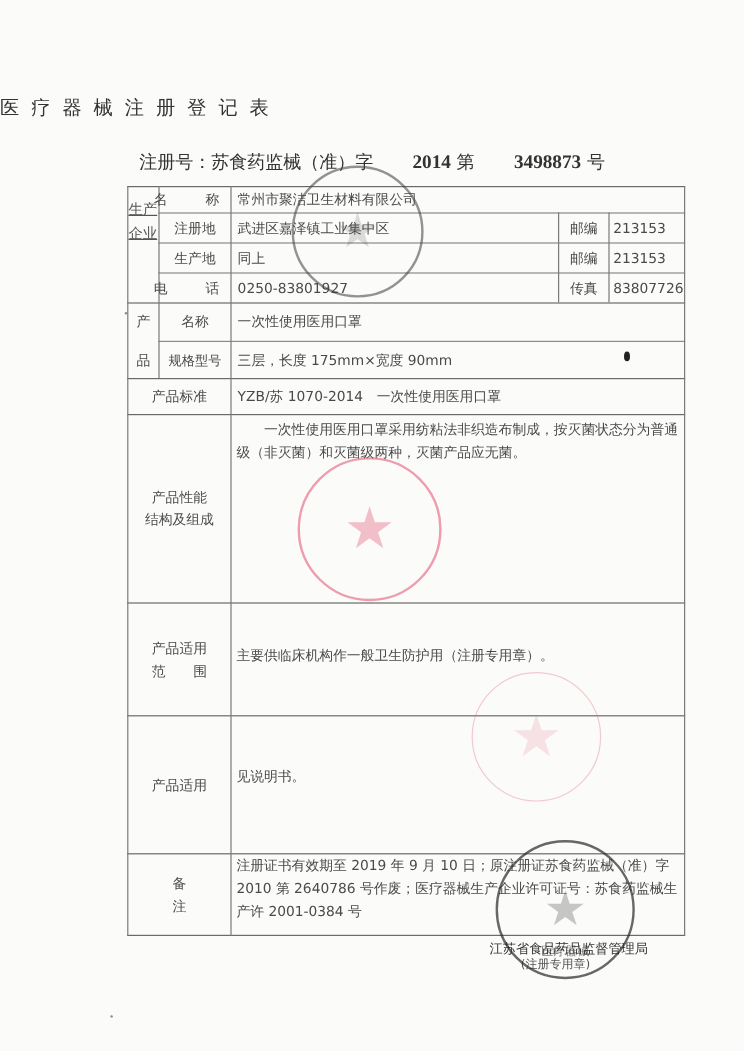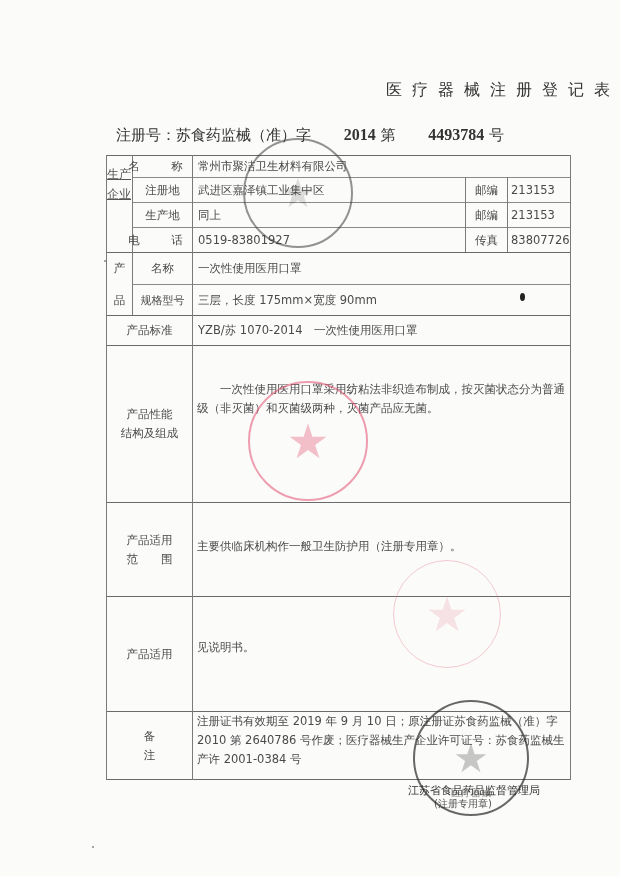--- a/index.html
+++ b/index.html
@@ -1,21 +1,21 @@
 <!DOCTYPE html>
 <html><head>
 <meta charset="utf-8">
 <style>
   html, body { margin:0; padding:0; }
   body {
     width:620px; height:876px; background:#fbfbfa; position:relative; overflow:hidden;
     font-family:"DejaVu Sans", sans-serif; color:#3a3a3a;
   }
   .title {
-    position:absolute; left:0; width:620px; top:80px; text-align:right;
+    position:absolute; left:0; width:620px; top:80px; text-align:left;
     font-size:16px; letter-spacing:10px; color:#333; font-family:"DejaVu Sans", sans-serif;
   }
   .regno {
     position:absolute; left:0; width:620px; top:126px; text-align:center;
     font-size:15px; color:#333; font-family:"DejaVu Serif", serif;
   }
   .regno b { font-weight:bold; font-family:"Liberation Serif", serif; font-size:16px;margin-left:28px; }
   .grid { position:absolute; left:0; top:0; width:620px; height:876px; }
   .line-h { position:absolute; height:1px; background:#6a6a6a; }
   .line-v { position:absolute; width:1px; background:#7a7a7a; }
@@ -54,21 +54,21 @@
 </style>
 </head>
 <body>
 
 <div class="title">医疗器械注册登记表</div>
 
 <div class="regno">
   <span>注册号：苏食药监械（准）字</span>
   <b>2014</b>
   <span>第</span>
-  <b>4493784</b>
+  <b>3498873</b>
   <span>号</span>
 </div>
 
 <div class="grid">
 
   <div class="line-h" style="left:106px;width:465px;top:155px;"></div>
   <div class="line-h" style="left:132px;width:439px;top:177px;background:#8a8a8a;"></div>
   <div class="line-h" style="left:132px;width:439px;top:202px;background:#8a8a8a;"></div>
   <div class="line-h" style="left:132px;width:439px;top:227px;background:#8a8a8a;"></div>
   <div class="line-h" style="left:106px;width:465px;top:252px;"></div>
@@ -101,41 +101,41 @@
 <div class="cell" style="left:511px;top:178px;width:58px;height:24px;">213153</div>
 
 <div class="cell center" style="left:133px;top:203px;width:59px;height:24px;">生产地</div>
 <div class="cell" style="left:198px;top:203px;width:260px;height:24px;">同上</div>
 <div class="cell center" style="left:466px;top:203px;width:41px;height:24px;">邮编</div>
 <div class="cell" style="left:511px;top:203px;width:58px;height:24px;">213153</div>
 
 <div class="cell center" style="left:133px;top:228px;width:59px;height:24px;">
   <span class="lbl-spaced">电 话</span>
 </div>
-<div class="cell" style="left:198px;top:228px;width:260px;height:24px;">0519-83801927</div>
+<div class="cell" style="left:198px;top:228px;width:260px;height:24px;">0250-83801927</div>
 <div class="cell center" style="left:466px;top:228px;width:41px;height:24px;">传真</div>
 <div class="cell" style="left:511px;top:228px;width:58px;height:24px;">83807726</div>
 
 <div class="cell center" style="left:107px;top:253px;width:25px;height:31px;">产</div>
 <div class="cell center" style="left:107px;top:285px;width:25px;height:30px;">品</div>
 
 <div class="cell center" style="left:133px;top:253px;width:59px;height:31px;">名称</div>
 <div class="cell" style="left:198px;top:253px;width:360px;height:31px;">一次性使用医用口罩</div>
 
 <div class="cell center" style="left:133px;top:285px;width:59px;height:30px;font-size:11px;">规格型号</div>
 <div class="cell" style="left:198px;top:285px;width:360px;height:30px;">三层，长度 175mm×宽度 90mm</div>
 
 <div class="cell center" style="left:107px;top:316px;width:85px;height:29px;">产品标准</div>
 <div class="cell" style="left:198px;top:316px;width:360px;height:29px;">YZB/苏 1070-2014　一次性使用医用口罩</div>
 
 <div class="cell center" style="left:107px;top:346px;width:85px;height:156px;flex-direction:column;line-height:19px;align-items:center;">
   <span>产品性能</span>
   <span>结构及组成</span>
 </div>
-<div class="cell wrap" style="left:197px;top:349px;width:370px;height:150px;margin-top:31px;">　　一次性使用医用口罩采用纺粘法非织造布制成，按灭菌状态分为普通级（非灭菌）和灭菌级两种，灭菌产品应无菌。</div>
+<div class="cell wrap" style="left:197px;top:349px;width:370px;height:150px;">　　一次性使用医用口罩采用纺粘法非织造布制成，按灭菌状态分为普通级（非灭菌）和灭菌级两种，灭菌产品应无菌。</div>
 
 <div class="cell center" style="left:107px;top:503px;width:85px;height:93px;flex-direction:column;line-height:19px;">
   <span>产品适用</span>
   <span>范　　围</span>
 </div>
 <div class="cell" style="left:197px;top:503px;width:370px;height:86px;">主要供临床机构作一般卫生防护用（注册专用章）。</div>
 
 <div class="cell center" style="left:107px;top:597px;width:85px;height:114px;">产品适用</div>
 <div class="cell" style="left:197px;top:597px;width:370px;height:100px;">见说明书。</div>
 

